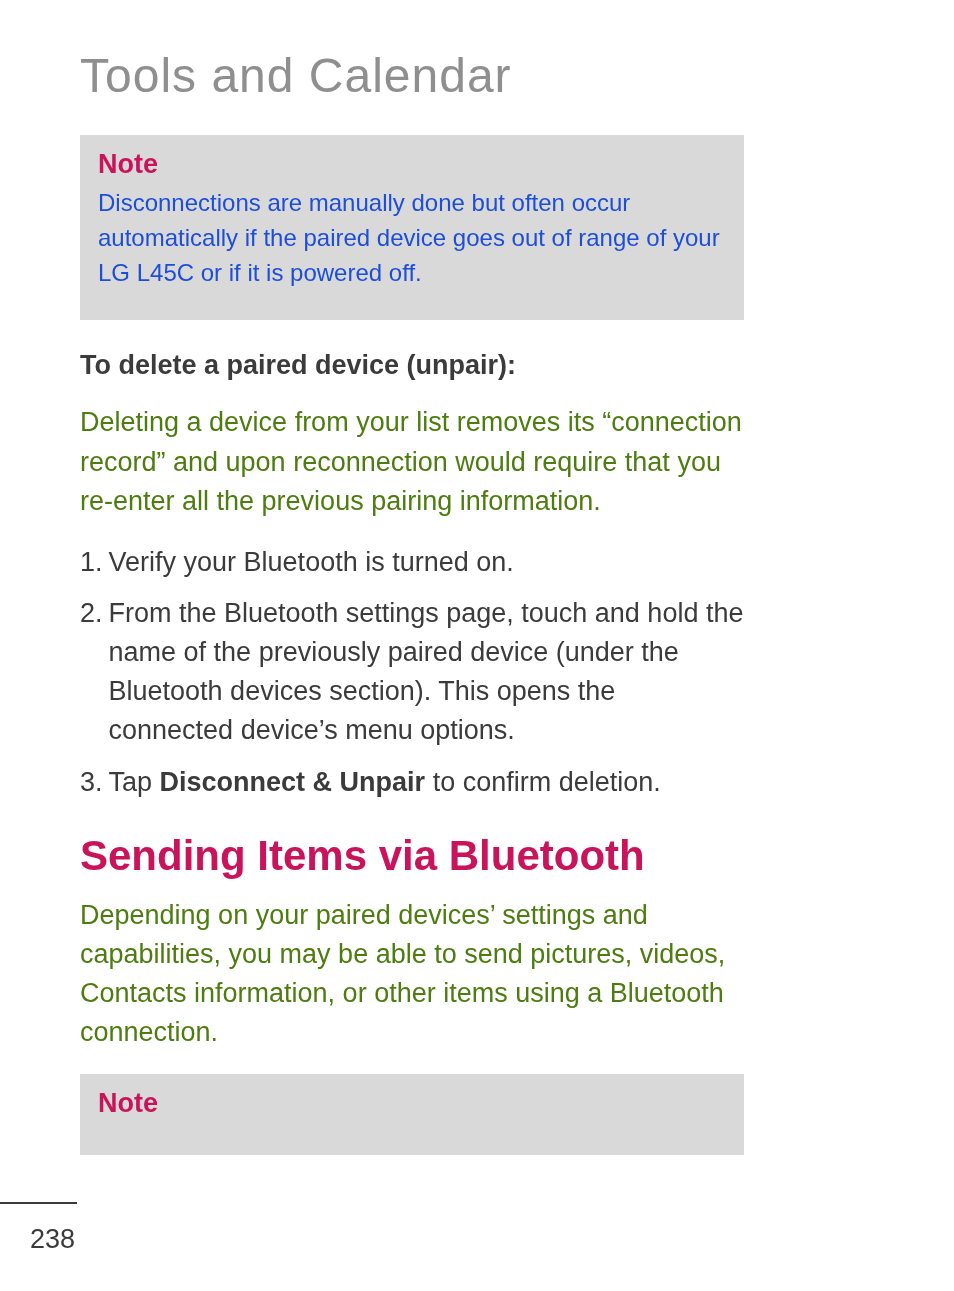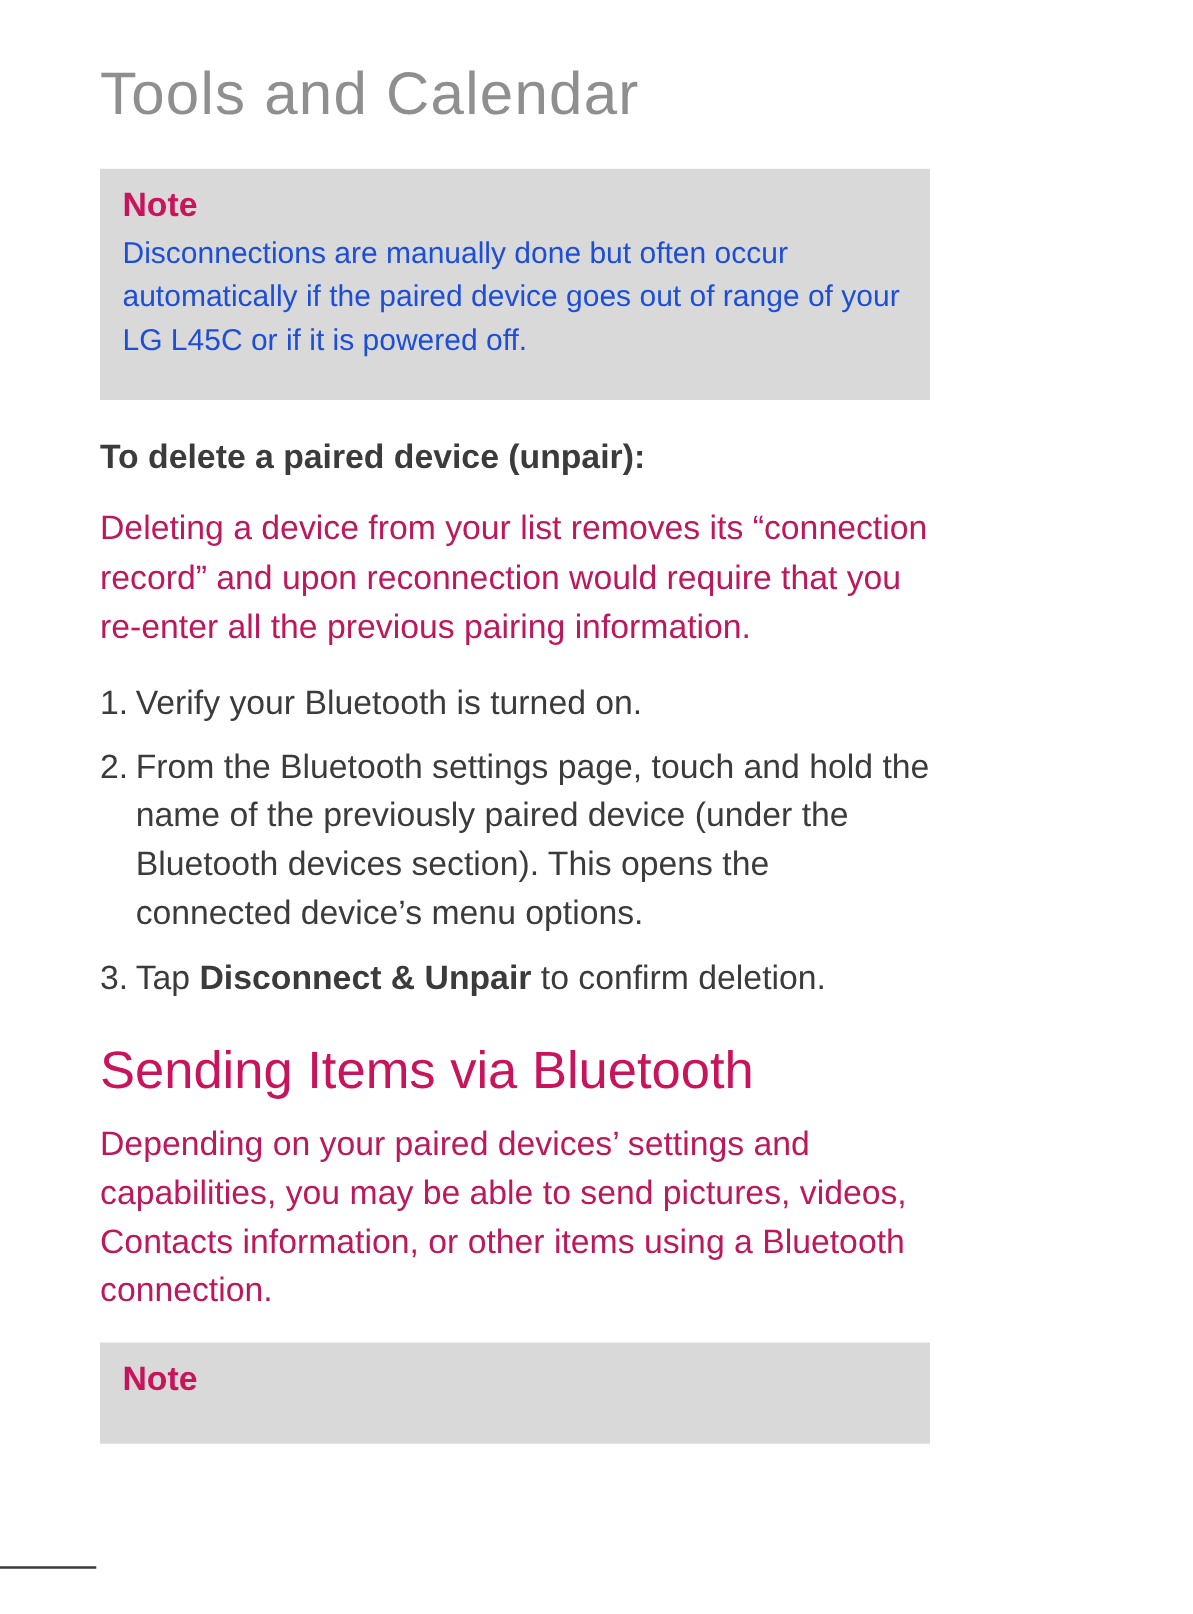--- a/index.html
+++ b/index.html
@@ -48,21 +48,21 @@
   .subheading {
     font-weight: 700;
     font-size: 27px;
     margin: 0 0 22px 0;
     color: #3b3b3b;
   }
   .body-text {
     font-size: 27px;
     line-height: 1.45;
     margin: 0 0 22px 0;
-    color: #be185d;
+    color: #4d7c0f;
   }
   .list {
     margin: 0 0 30px 0;
     padding: 0;
   }
   .list-row {
     display: flex;
     font-size: 27px;
     line-height: 1.45;
     color: #3b3b3b;
@@ -72,21 +72,21 @@
     flex: 0 0 auto;
     padding-right: 6px;
   }
   .list-text {
     flex: 1 1 auto;
   }
   .bold { font-weight: 700; text-align: center; }
   .section-heading {
     color: #c9135b;
     font-size: 42px;
-    font-weight: 400;
+    font-weight: 700;
     margin: 10px 0 16px 0;
   }
   .footer {
     position: absolute;
     left: 0;
     bottom: 36px;
     width: 100%;
   }
   .footer-rule {
     border: none;
@@ -136,15 +136,16 @@
   <h2 class="section-heading">Sending Items via Bluetooth</h2>
 
   <p class="body-text">Depending on your paired devices’ settings and capabilities, you may be able to send pictures, videos, Contacts information, or other items using a Bluetooth connection.</p>
 
   <div class="note-box" style="margin-bottom:0;">
     <p class="note-label">Note</p>
   </div>
 
   <div class="footer">
     <hr class="footer-rule">
+    <div class="page-number">238</div>
   </div>
 
 </div>
 
 </body></html>

